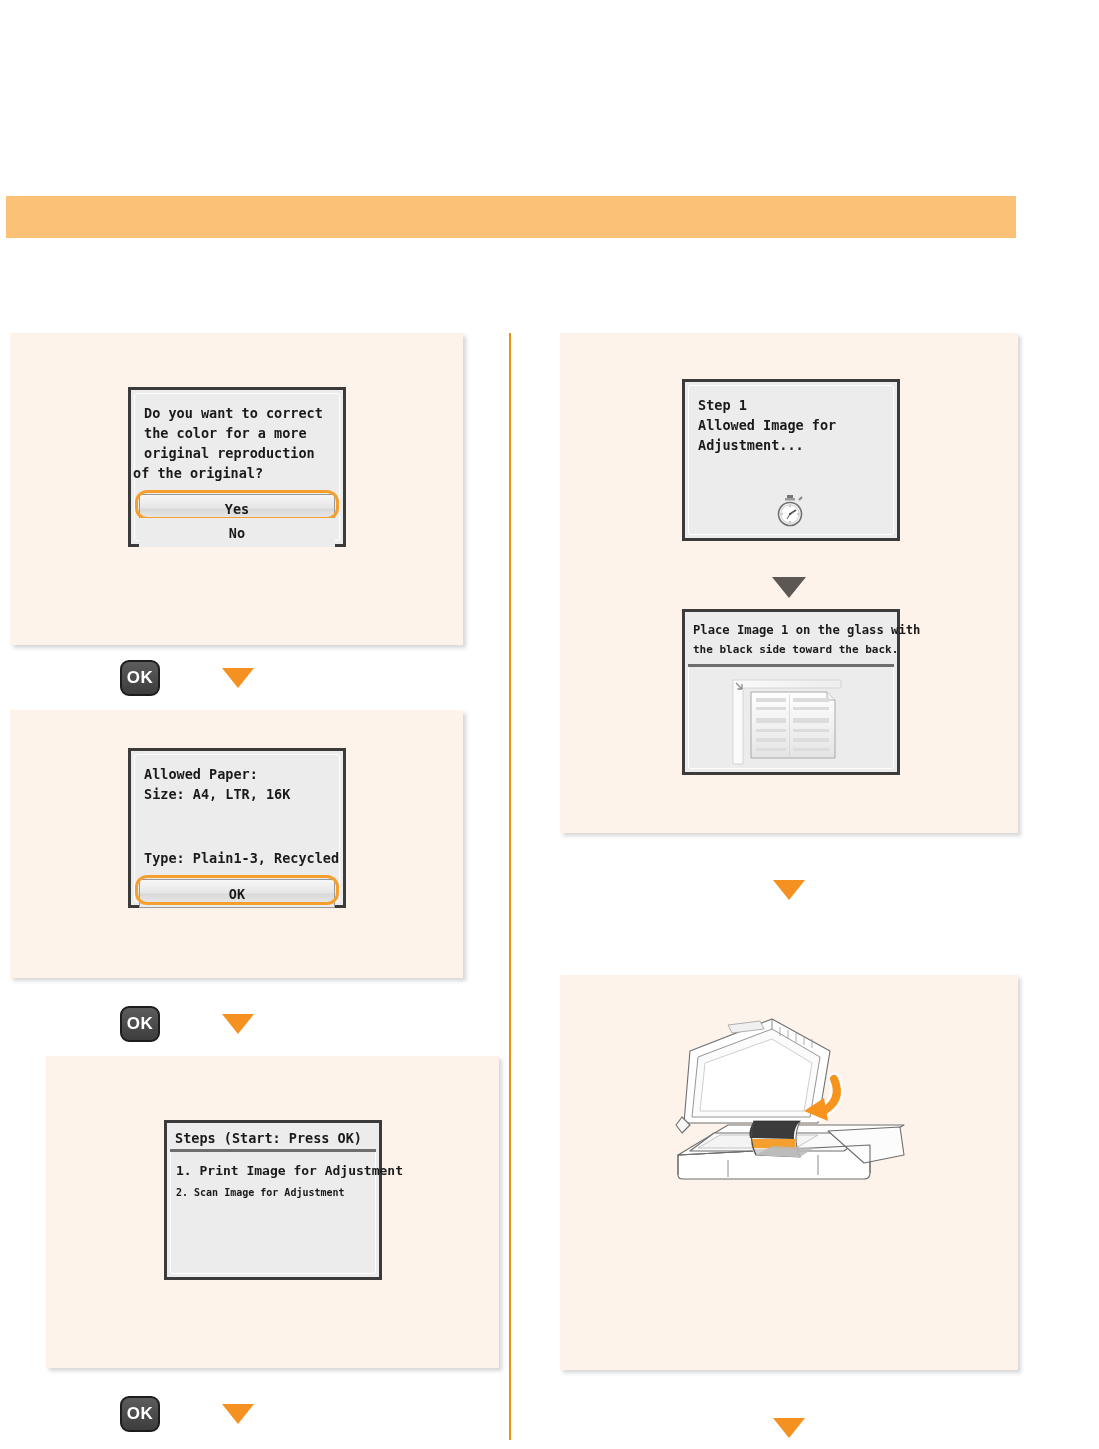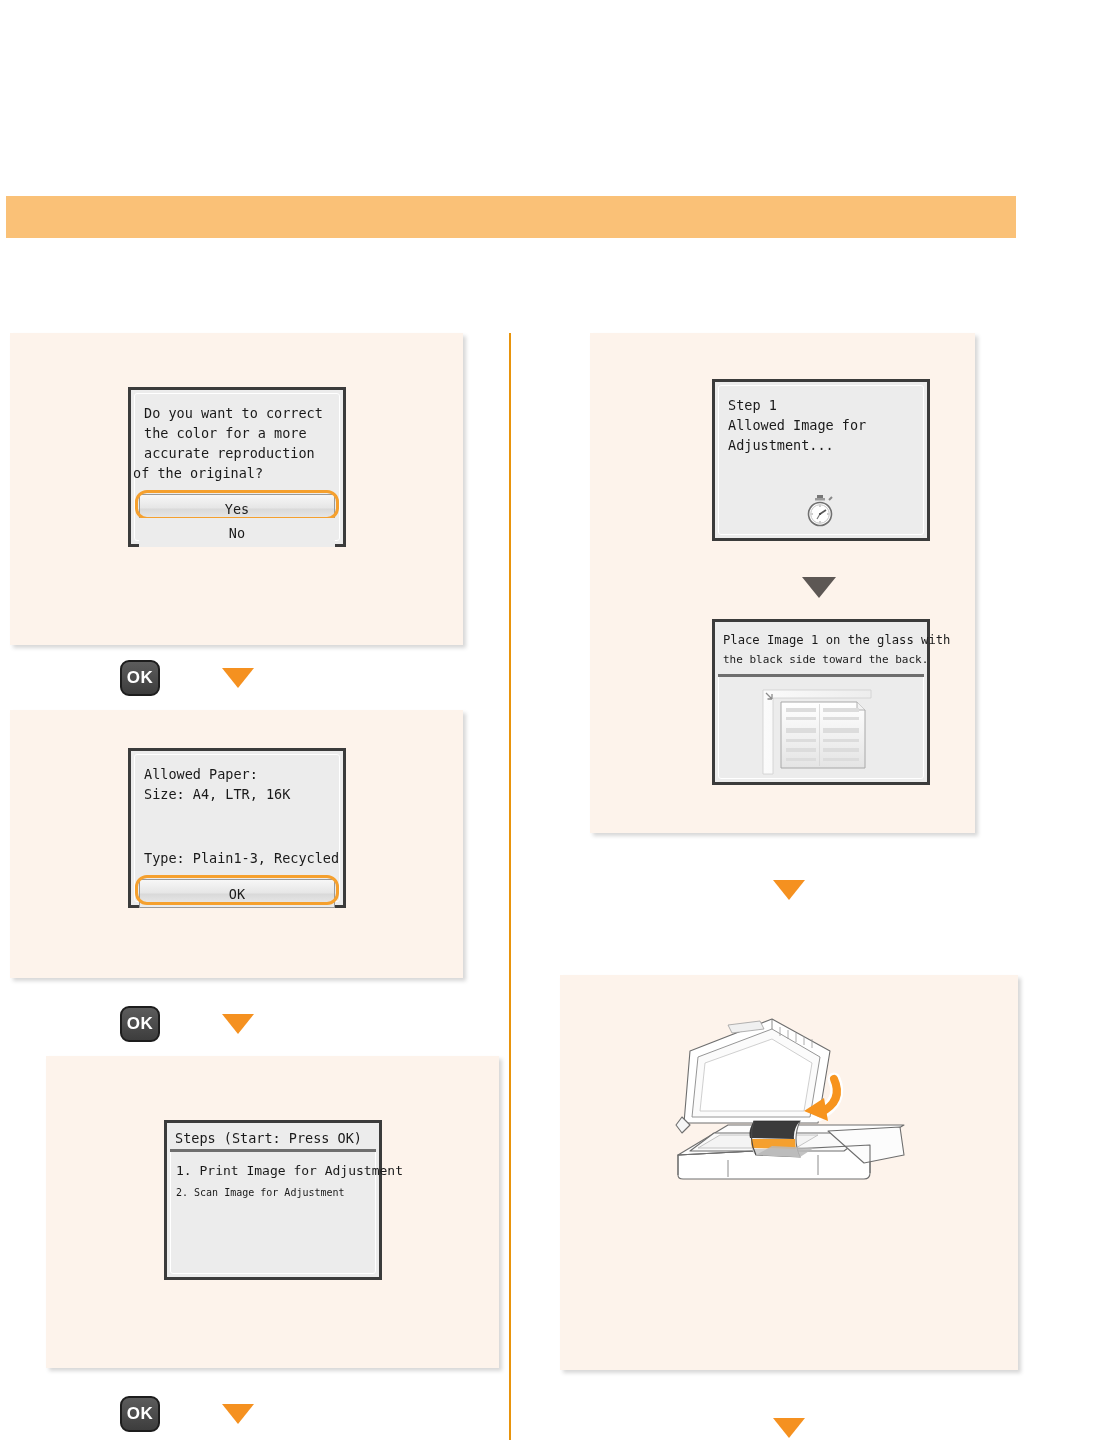--- a/index.html
+++ b/index.html
@@ -27,20 +27,21 @@
     box-shadow:3px 3px 4px rgba(0,0,0,0.16);
   }
   
   .lcd{
     position:absolute;
     background:#ececec;
     border:3px solid #3b3b3b;
     box-sizing:border-box;
     font-family:"DejaVu Sans Mono","Liberation Mono",monospace;
     color:#1a1a1a;
+    font-weight:bold;
   }
   .lcd-inner{
     position:absolute;left:3px;right:3px;top:3px;bottom:3px;
     background:#ececec;
     border:1px solid #ffffff;
     box-sizing:border-box;
     border-radius:3px;
   }
   .lcd-text{
     position:absolute;
@@ -120,21 +121,21 @@
 
 <div class="column-divider"></div>
 
 <div class="panel" style="left:10px;top:333px;width:453px;height:312px;">
 
   <div class="lcd" style="left:118px;top:54px;width:218px;height:160px;">
     <div class="lcd-inner"></div>
 
     <div class="lcd-text" style="left:13px;top:13px;">Do you want to correct</div>
     <div class="lcd-text" style="left:13px;top:33px;">the color for a more</div>
-    <div class="lcd-text" style="left:13px;top:53px;">accurate reproduction</div>
+    <div class="lcd-text" style="left:13px;top:53px;">original reproduction</div>
     <div class="lcd-text" style="left:2px;top:73px;">of the original?</div>
 
     <div class="lcd-btn" style="left:8px;top:104px;width:196px;">Yes</div>
     <div class="hl-ring" style="left:4px;top:100px;width:204px;height:30px;"></div>
 
     <div class="lcd-btn plain" style="left:8px;top:128px;width:196px;">No</div>
   </div>
 </div>
 
 <div class="ok-key" style="left:120px;top:660px;">OK</div>
@@ -165,21 +166,21 @@
     <div class="lcd-header">Steps (Start: Press OK)</div>
 
     <div class="lcd-text" style="left:9px;top:38px;font-size:13px;">1. Print Image for Adjustment</div>
     <div class="lcd-text" style="left:9px;top:60px;font-size:10px;">2. Scan Image for Adjustment</div>
   </div>
 </div>
 
 <div class="ok-key" style="left:120px;top:1396px;">OK</div>
 <div class="tri-down" style="left:222px;top:1404px;"></div>
 
-<div class="panel" style="left:560px;top:333px;width:385px;height:500px;margin-left:30px;">
+<div class="panel" style="left:560px;top:333px;width:458px;height:500px;">
 
   <div class="lcd" style="left:122px;top:46px;width:218px;height:162px;">
     <div class="lcd-inner"></div>
 
     <div class="lcd-text" style="left:13px;top:13px;">Step 1</div>
     <div class="lcd-text" style="left:13px;top:33px;">Allowed Image for</div>
     <div class="lcd-text" style="left:13px;top:53px;">Adjustment...</div>
 
     <div style="position:absolute;left:88px;top:112px;">
       <svg width="34" height="34" viewBox="0 0 34 34">
@@ -194,21 +195,21 @@
         <line x1="17" y1="11.3" x2="17" y2="13" stroke="#999" stroke-width="1"></line>
         <line x1="25.7" y1="20" x2="24" y2="20" stroke="#999" stroke-width="1"></line>
         <line x1="17" y1="28.7" x2="17" y2="27" stroke="#999" stroke-width="1"></line>
         <line x1="8.3" y1="20" x2="10" y2="20" stroke="#999" stroke-width="1"></line>
       </svg>
     </div>
   </div>
 
   <div class="tri-down grey" style="left:212px;top:244px;"></div>
 
-  <div class="lcd" style="left:122px;top:286px;width:218px;height:166px;">
+  <div class="lcd" style="left:122px;top:276px;width:218px;height:166px;">
     <div class="lcd-inner"></div>
 
     <div style="position:absolute;left:3px;right:3px;top:3px;height:52px;background:#ececec;border-bottom:3px solid #6e6e6e;box-sizing:border-box;">
       <div class="lcd-text" style="left:5px;top:5px;font-size:12.2px;">Place Image 1 on the glass with</div>
       <div class="lcd-text" style="left:5px;top:25px;font-size:11px;">the black side toward the back.</div>
     </div>
 
     <div class="doc-thumb" style="left:44px;top:62px;">
       <svg width="124" height="94" viewBox="0 0 124 94">
         <defs>

